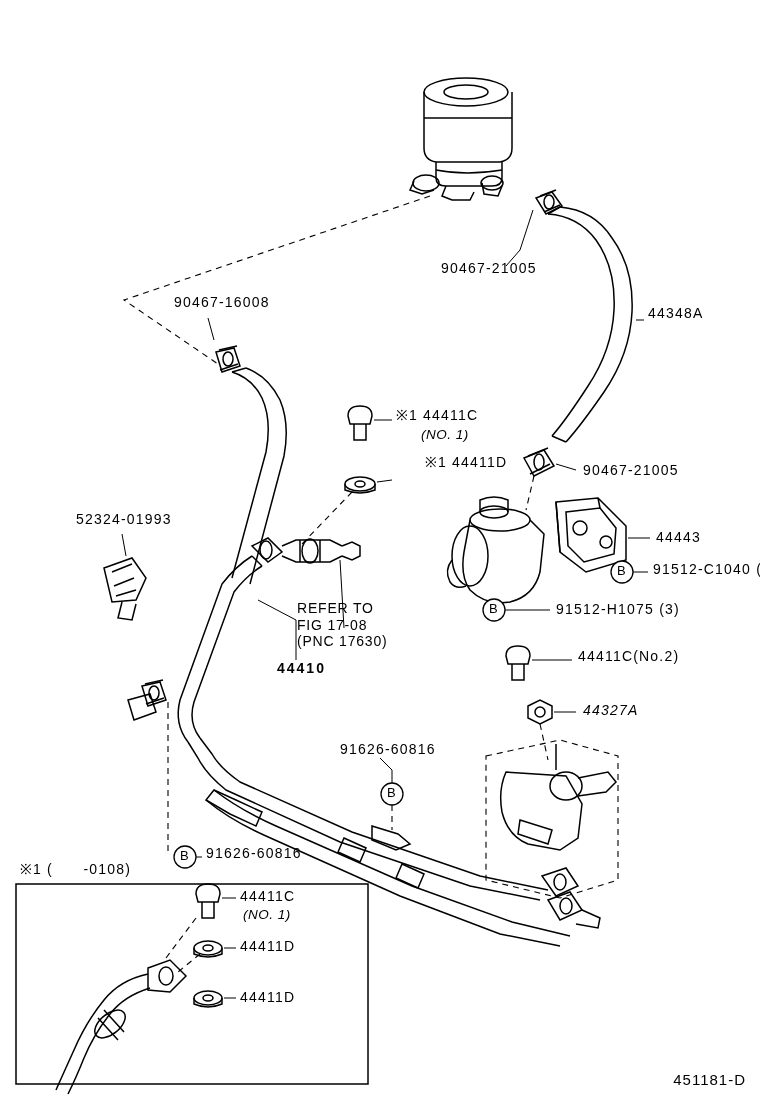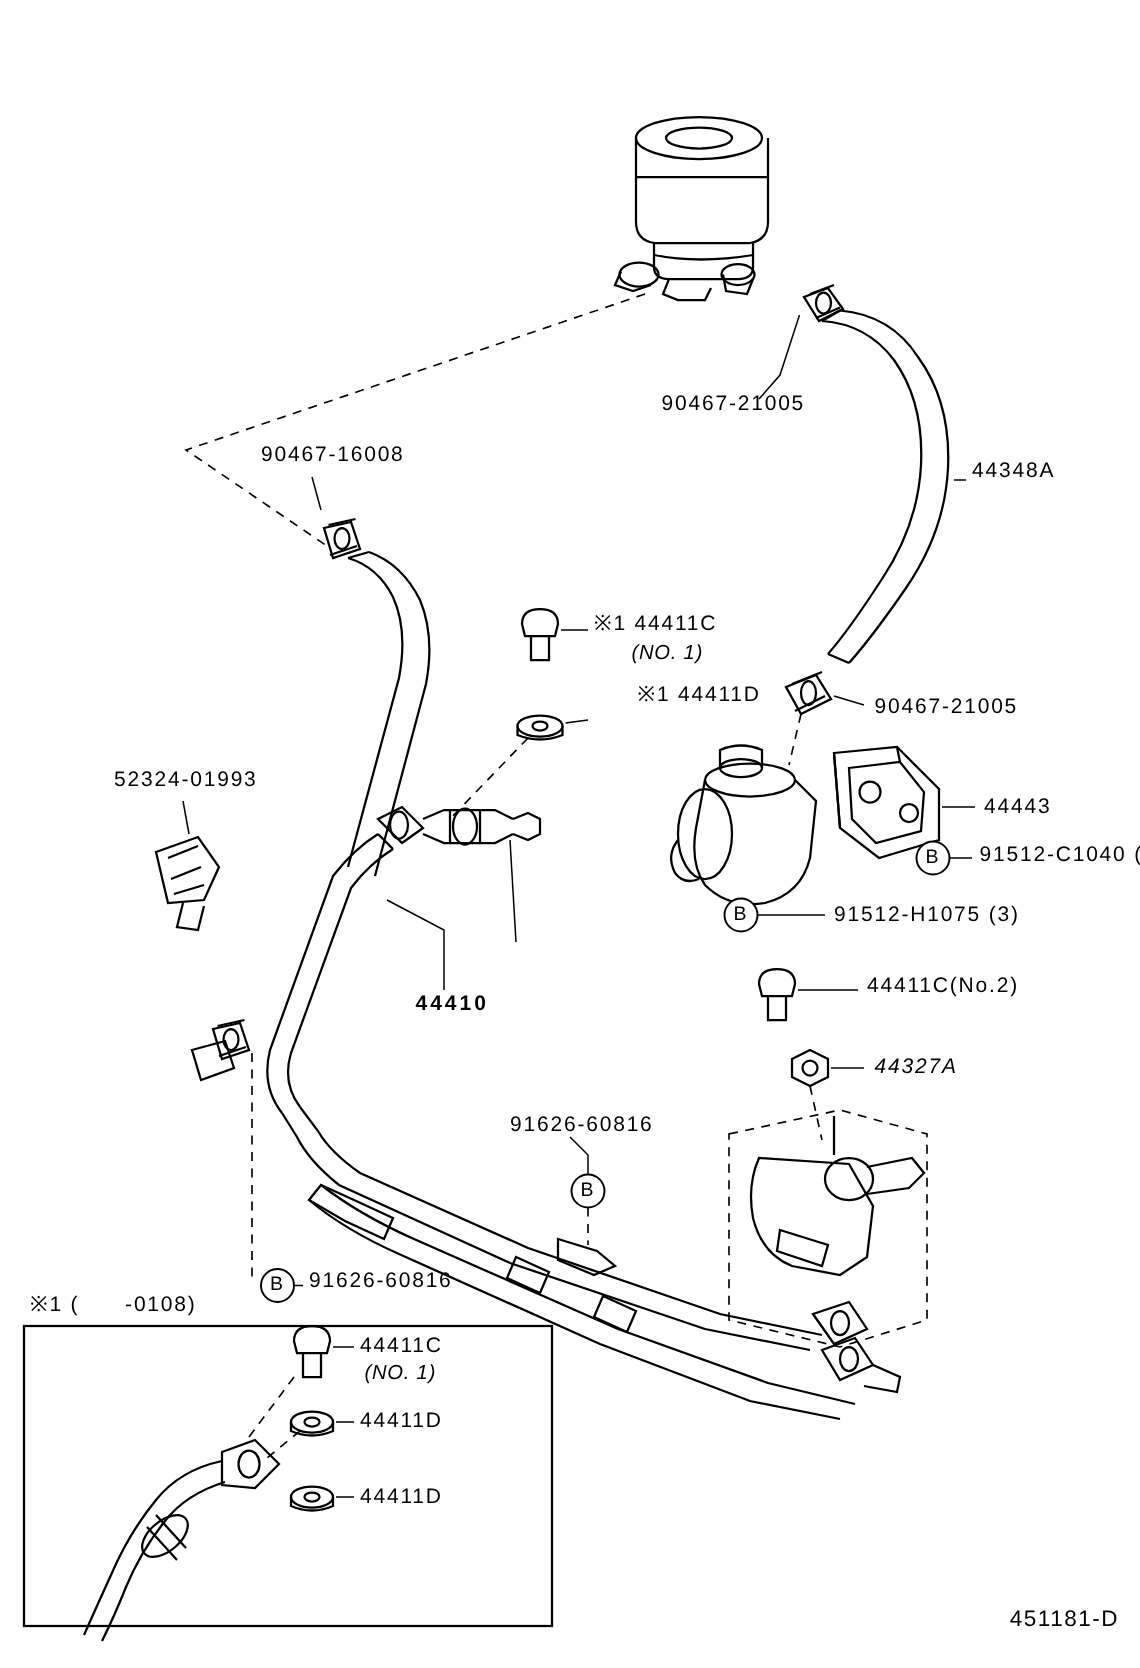--- a/index.html
+++ b/index.html
@@ -254,20 +254,23 @@
 <div class="lbl code" style="left:578px;top:648px;">44411C(No.2)</div>
 <div class="lbl code" style="left:583px;top:702px;font-style:italic;">44327A</div>
 <div class="lbl code" style="left:277px;top:660px;font-weight:bold;letter-spacing:2px;">44410</div>
 <div class="lbl code" style="left:340px;top:741px;">91626-60816</div>
 <div class="lbl code" style="left:206px;top:845px;">91626-60816</div>
 <div class="lbl code" style="left:240px;top:888px;">44411C</div>
 <div class="lbl small" style="left:243px;top:907px;">(NO. 1)</div>
 <div class="lbl code" style="left:240px;top:938px;">44411D</div>
 <div class="lbl code" style="left:240px;top:989px;">44411D</div>
 
+<div class="lbl" style="left:297px;top:600px;font-size:14px;letter-spacing:0.8px;white-space:pre;">REFER TO
+FIG 17-08
+(PNC 17630)</div>
 
 <div class="lbl code" style="left:20px;top:861px;">※1 (      -0108)</div>
 
 <div class="lbl" style="left:617px;top:563px;font-size:13px;">B</div>
 <div class="lbl" style="left:489px;top:601px;font-size:13px;">B</div>
 <div class="lbl" style="left:387px;top:785px;font-size:13px;">B</div>
 <div class="lbl" style="left:180px;top:848px;font-size:13px;">B</div>
 
 <div class="figid">451181-D</div>
 

